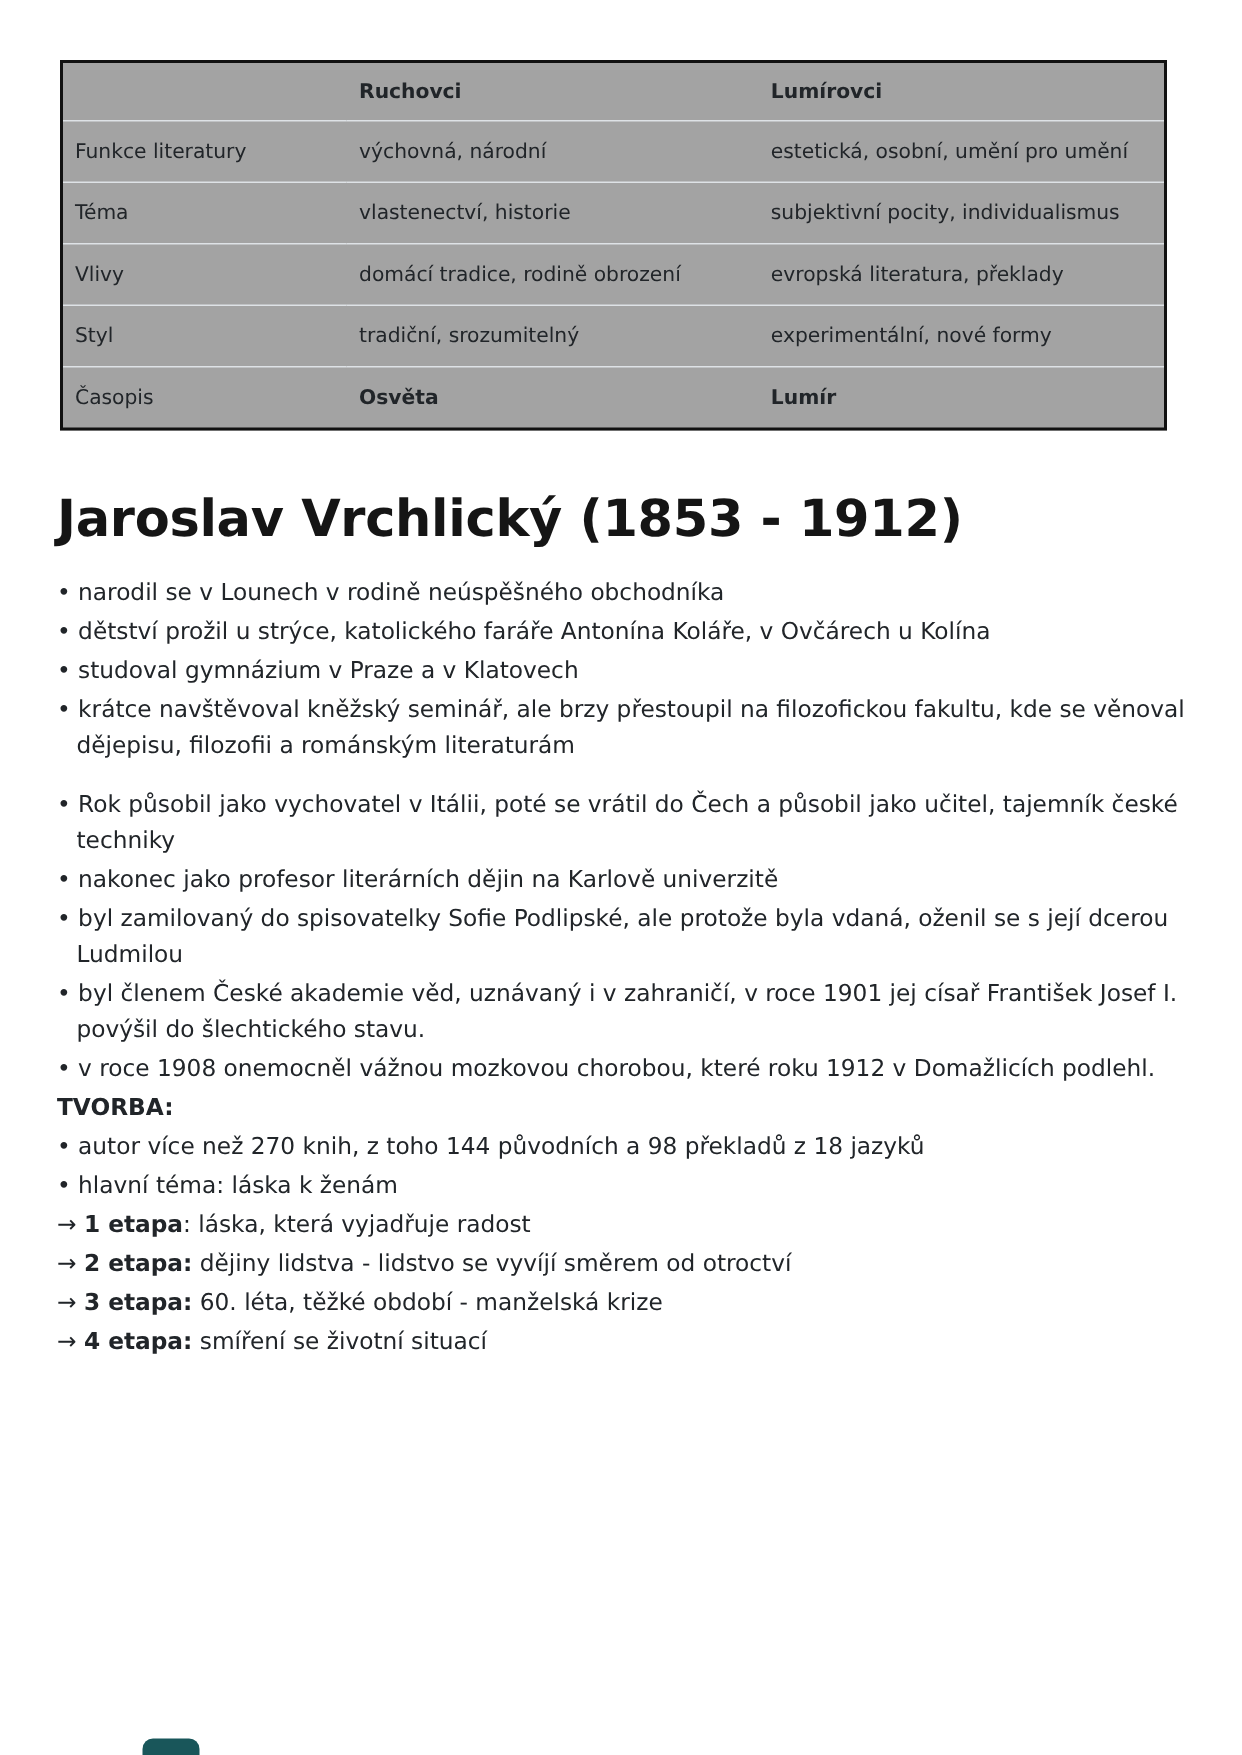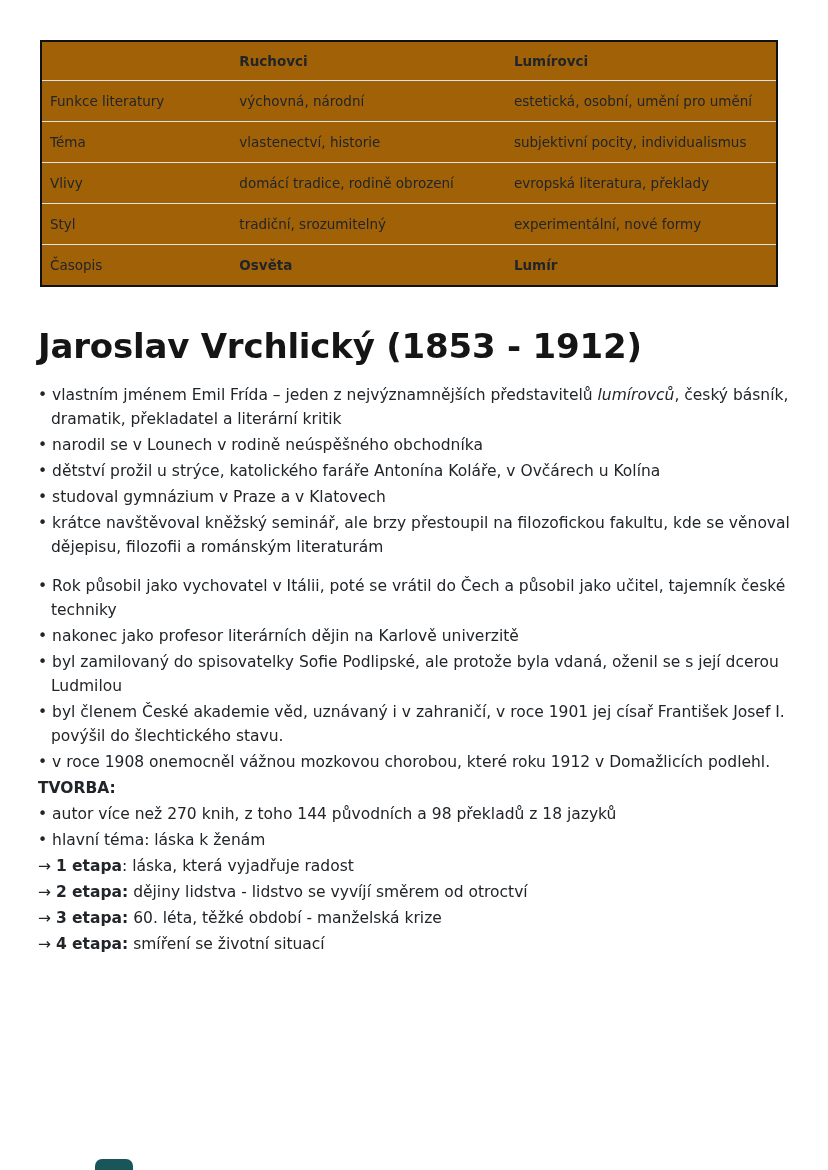--- a/index.html
+++ b/index.html
@@ -13,21 +13,21 @@
     overflow: hidden;
   }
 
   
   .table-wrap {
     position: absolute;
     left: 40px;
     top: 40px;
     width: 734px;
     border: 2px solid #111111;
-    background: #a16207;
+    background: #a3a3a3;
   }
   table.cmp {
     width: 100%;
     border-collapse: collapse;
     font-size: 13.5px;
     color: #212529;
   }
   table.cmp th, table.cmp td {
     text-align: left;
     vertical-align: middle;
@@ -129,21 +129,20 @@
         <td class="bold-val">Osvěta</td>
         <td class="bold-val">Lumír</td>
       </tr>
     </tbody>
   </table>
 </div>
 
 <div class="content">
   <h1 class="page-title">Jaroslav Vrchlický (1853 - 1912)</h1>
   <div class="notes">
-      <div class="item bullet"><span class="marker">• </span><span>vlastním jménem Emil Frída – jeden z nejvýznamnějších představitelů </span><span style="font-style: italic;">lumírovců</span><span>, český básník, dramatik, překladatel a literární kritik</span></div>
       <div class="item bullet"><span class="marker">• </span><span>narodil se v Lounech v rodině neúspěšného obchodníka</span></div>
       <div class="item bullet"><span class="marker">• </span><span>dětství prožil u strýce, katolického faráře Antonína Koláře, v Ovčárech u Kolína</span></div>
       <div class="item bullet"><span class="marker">• </span><span>studoval gymnázium v Praze a v Klatovech</span></div>
       <div class="item bullet"><span class="marker">• </span><span>krátce navštěvoval kněžský seminář, ale brzy přestoupil na filozofickou fakultu, kde se věnoval dějepisu, filozofii a románským literaturám</span></div>
       <div class="item bullet gap"><span class="marker">• </span><span>Rok působil jako vychovatel v Itálii, poté se vrátil do Čech a působil jako učitel, tajemník české techniky</span></div>
       <div class="item bullet"><span class="marker">• </span><span>nakonec jako profesor literárních dějin na Karlově univerzitě</span></div>
       <div class="item bullet"><span class="marker">• </span><span>byl zamilovaný do spisovatelky Sofie Podlipské, ale protože byla vdaná, oženil se s její dcerou Ludmilou</span></div>
       <div class="item bullet"><span class="marker">• </span><span>byl členem České akademie věd, uznávaný i v zahraničí, v roce 1901 jej císař František Josef I. povýšil do šlechtického stavu.</span></div>
       <div class="item bullet"><span class="marker">• </span><span>v roce 1908 onemocněl vážnou mozkovou chorobou, které roku 1912 v Domažlicích podlehl.</span></div>
       <div class="item plain"><span style="font-weight: 700;">TVORBA:</span></div>

